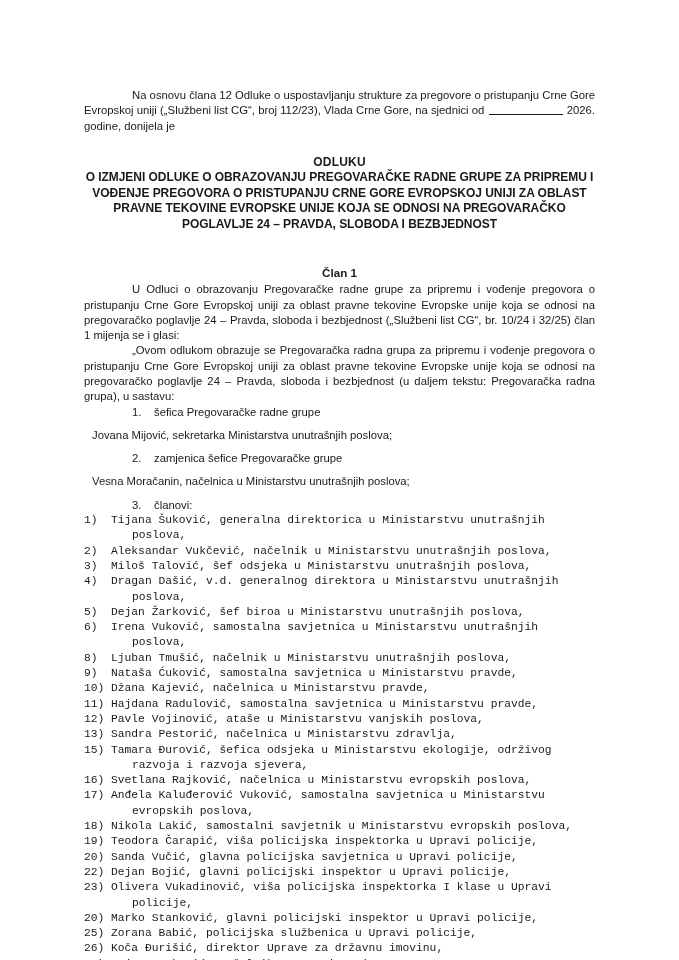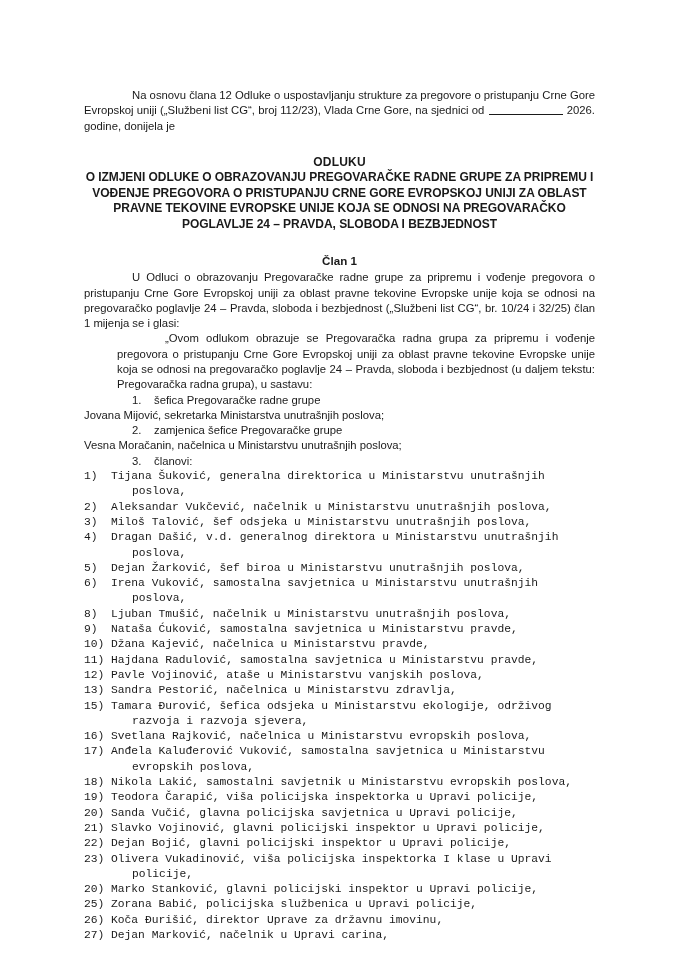--- a/index.html
+++ b/index.html
@@ -53,43 +53,42 @@
   .title-main {
     letter-spacing: 0.2px;
   }
   .title-rest {
     letter-spacing: -0.05px;
   }
   .article-heading {
     text-align: center;
     font-weight: bold;
     font-size: 11.6px;
-    margin-top: 21px;
+    margin-top: 33px;
     margin-bottom: 2px;
   }
   .para-gap {
     margin-top: 0;
-    margin-left: 33px;
   }
   .role-list {
     margin: 0;
     padding: 0;
     list-style: none;
   }
   .role-item {
     margin: 0;
   }
   .role-num {
     display: inline-block;
     width: 22px;
     margin-left: 48px;
     vertical-align: top;
   }
   .role-name {
-    margin: 0;
+    margin: 8px;
     text-align: left;
   }
   .member-list {
     margin: 0;
     padding: 0;
     list-style: none;
     font-family: Liberation Mono, monospace;
   }
   .member-item {
     margin: 0;
@@ -151,21 +150,20 @@
         <li class="member-item"><span class="member-num">10)</span><span class="wrap-text">Džana Kajević, načelnica u Ministarstvu pravde,</span></li>
         <li class="member-item"><span class="member-num">11)</span><span class="wrap-text">Hajdana Radulović, samostalna savjetnica u Ministarstvu pravde,</span></li>
         <li class="member-item"><span class="member-num">12)</span><span class="wrap-text">Pavle Vojinović, ataše u Ministarstvu vanjskih poslova,</span></li>
         <li class="member-item"><span class="member-num">13)</span><span class="wrap-text">Sandra Pestorić, načelnica u Ministarstvu zdravlja,</span></li>
         <li class="member-item"><span class="member-num">15)</span><span class="wrap-text">Tamara Đurović, šefica odsjeka u Ministarstvu ekologije, održivog razvoja i razvoja sjevera,</span></li>
         <li class="member-item"><span class="member-num">16)</span><span class="wrap-text">Svetlana Rajković, načelnica u Ministarstvu evropskih poslova,</span></li>
         <li class="member-item"><span class="member-num">17)</span><span class="wrap-text">Anđela Kaluđerović Vuković, samostalna savjetnica u Ministarstvu evropskih poslova,</span></li>
         <li class="member-item"><span class="member-num">18)</span><span class="wrap-text">Nikola Lakić, samostalni savjetnik u Ministarstvu evropskih poslova,</span></li>
         <li class="member-item"><span class="member-num">19)</span><span class="wrap-text">Teodora Čarapić, viša policijska inspektorka u Upravi policije,</span></li>
         <li class="member-item"><span class="member-num">20)</span><span class="wrap-text">Sanda Vučić, glavna policijska savjetnica u Upravi policije,</span></li>
-        <li class="member-item"><span class="member-num">21)</span><span class="wrap-text">Slavko Vojinović, glavni policijski inspektor u Upravi policije,</span></li>
         <li class="member-item"><span class="member-num">22)</span><span class="wrap-text">Dejan Bojić, glavni policijski inspektor u Upravi policije,</span></li>
         <li class="member-item"><span class="member-num">23)</span><span class="wrap-text">Olivera Vukadinović, viša policijska inspektorka I klase u Upravi policije,</span></li>
         <li class="member-item"><span class="member-num">20)</span><span class="wrap-text">Marko Stanković, glavni policijski inspektor u Upravi policije,</span></li>
         <li class="member-item"><span class="member-num">25)</span><span class="wrap-text">Zorana Babić, policijska službenica u Upravi policije,</span></li>
         <li class="member-item"><span class="member-num">26)</span><span class="wrap-text">Koča Đurišić, direktor Uprave za državnu imovinu,</span></li>
         <li class="member-item"><span class="member-num">27)</span><span class="wrap-text">Dejan Marković, načelnik u Upravi carina,</span></li>
       </ul>
 
   </div>
 </div>

